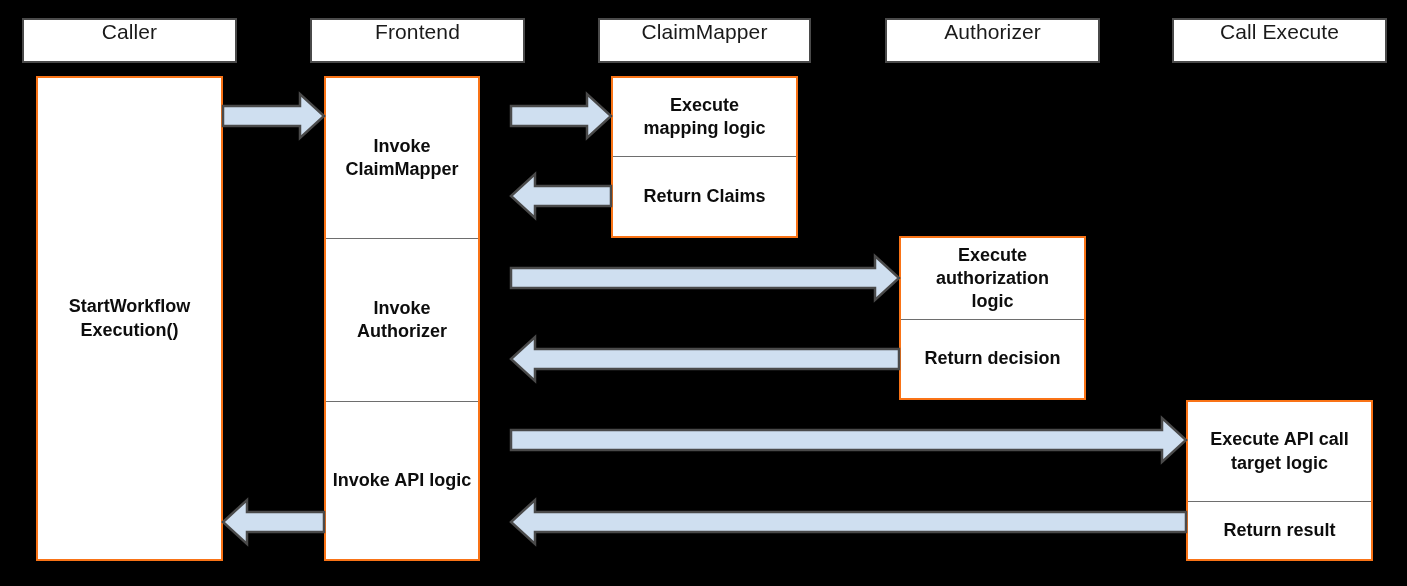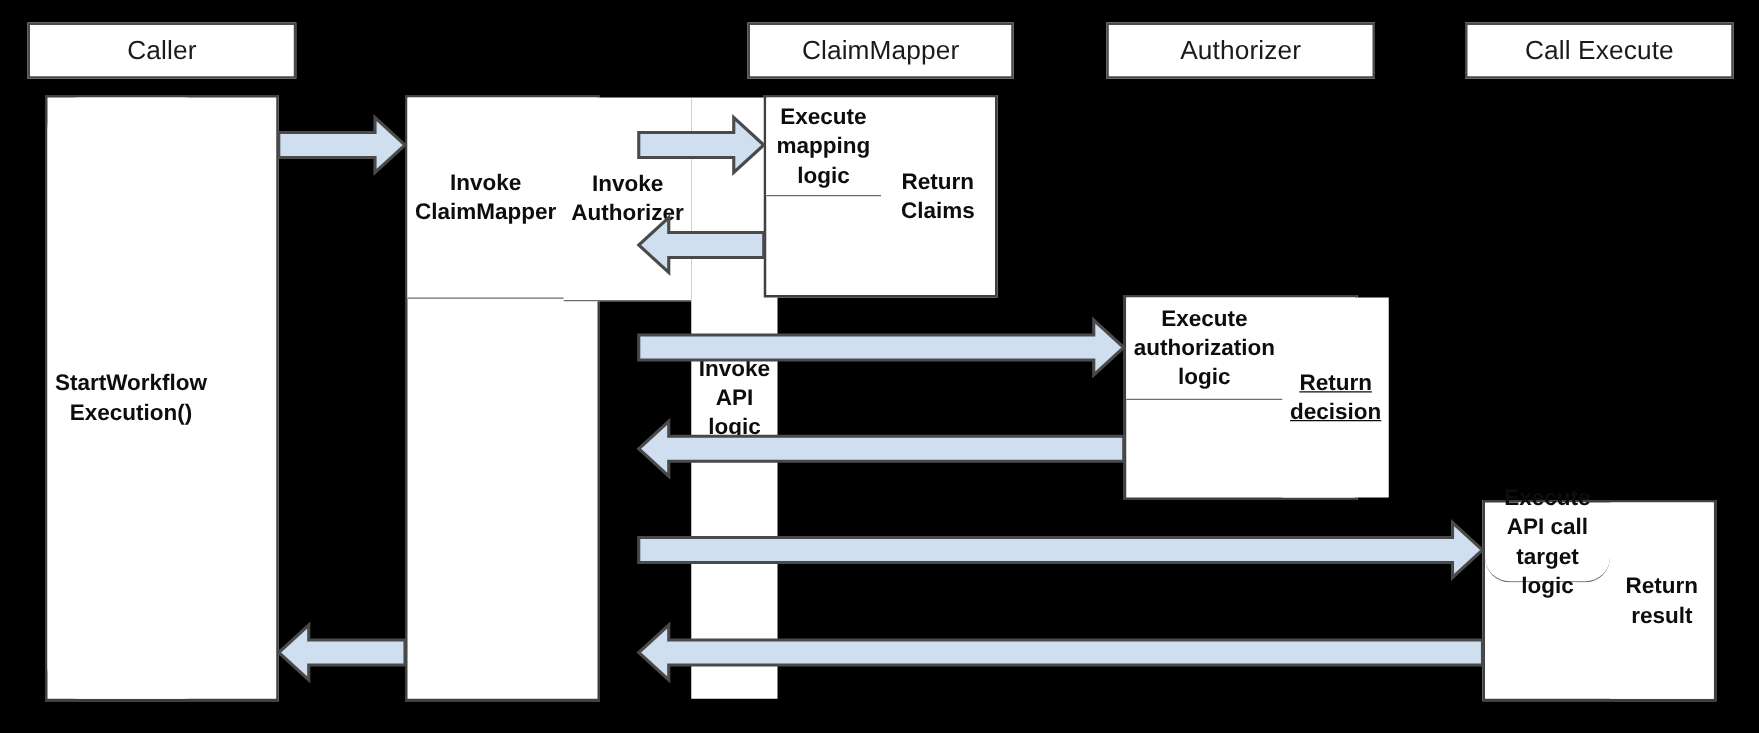--- a/index.html
+++ b/index.html
@@ -16,35 +16,35 @@
     height: 586px;
     background: #000000;
     overflow: hidden;
   }
   .lane-header {
     position: absolute;
     background: #ffffff;
     border: 2px solid #4a4a4a;
     box-sizing: border-box;
     display: flex;
-    align-items: center;
+    align-items: flex-start;
     justify-content: center;
     color: #1a1a1a;
     font-size: 21px;
     font-weight: 400;
     letter-spacing: 0.1px;
     font-family: "Liberation Sans", sans-serif;
   }
   .activation {
     position: absolute;
     background: #ffffff;
-    border: 2px solid #404040;
+    border: 2px solid #f97316;
     box-sizing: border-box;
     display: flex;
-    flex-direction: row;
+    flex-direction: column;
   }
   .segment {
     position: relative;
     background: #ffffff;
     box-sizing: border-box;
     display: flex;
     align-items: center;
     justify-content: center;
     text-align: center;
     color: #0d0d0d;
@@ -72,35 +72,38 @@
 </style>
 </head>
 <body>
 
 <div id="diagram-root">
 
   <div class="lane-header" style="left:22px; top:18px; width:215px; height:45px;">
     <span>Caller</span>
   </div>
 
+  <div class="lane-header" style="left:310px; top:18px; width:215px; height:45px;">
+    <span>Frontend</span>
+  </div>
 
   <div class="lane-header" style="left:598px; top:18px; width:213px; height:45px;">
     <span>ClaimMapper</span>
   </div>
 
   <div class="lane-header" style="left:885px; top:18px; width:215px; height:45px;">
     <span>Authorizer</span>
   </div>
 
   <div class="lane-header" style="left:1172px; top:18px; width:215px; height:45px;">
     <span>Call Execute</span>
   </div>
 
   <div class="activation" style="left:36px; top:76px; width:187px; height:485px;">
-    <div class="segment" style="height:100%;border-radius:25px;">
+    <div class="segment" style="height:100%;">
       <span class="seg-label">StartWorkflow
 Execution()</span>
     </div>
   </div>
 
   <div class="activation" style="left:324px; top:76px; width:156px; height:485px;">
     <div class="segment" style="height:161px;">
       <span class="seg-label">Invoke
 ClaimMapper</span>
     </div>
@@ -122,27 +125,27 @@
       <span class="seg-label">Return Claims</span>
     </div>
   </div>
 
   <div class="activation" style="left:899px; top:236px; width:187px; height:164px;">
     <div class="segment" style="height:82px;">
       <span class="seg-label">Execute
 authorization
 logic</span>
     </div>
-    <div class="segment" style="flex:1 1 auto;text-decoration:underline;">
+    <div class="segment" style="flex:1 1 auto;">
       <span class="seg-label">Return decision</span>
     </div>
   </div>
 
   <div class="activation" style="left:1186px; top:400px; width:187px; height:161px;">
-    <div class="segment" style="height:64px;border-radius:20px;">
+    <div class="segment" style="height:100px;">
       <span class="seg-label">Execute API call
 target logic</span>
     </div>
     <div class="segment" style="flex:1 1 auto;">
       <span class="seg-label">Return result</span>
     </div>
   </div>
 
   <div class="arrow" style="left:223px; top:94px; width:101px; height:44px;">
     <svg width="101" height="44" viewBox="0 0 101 44">

